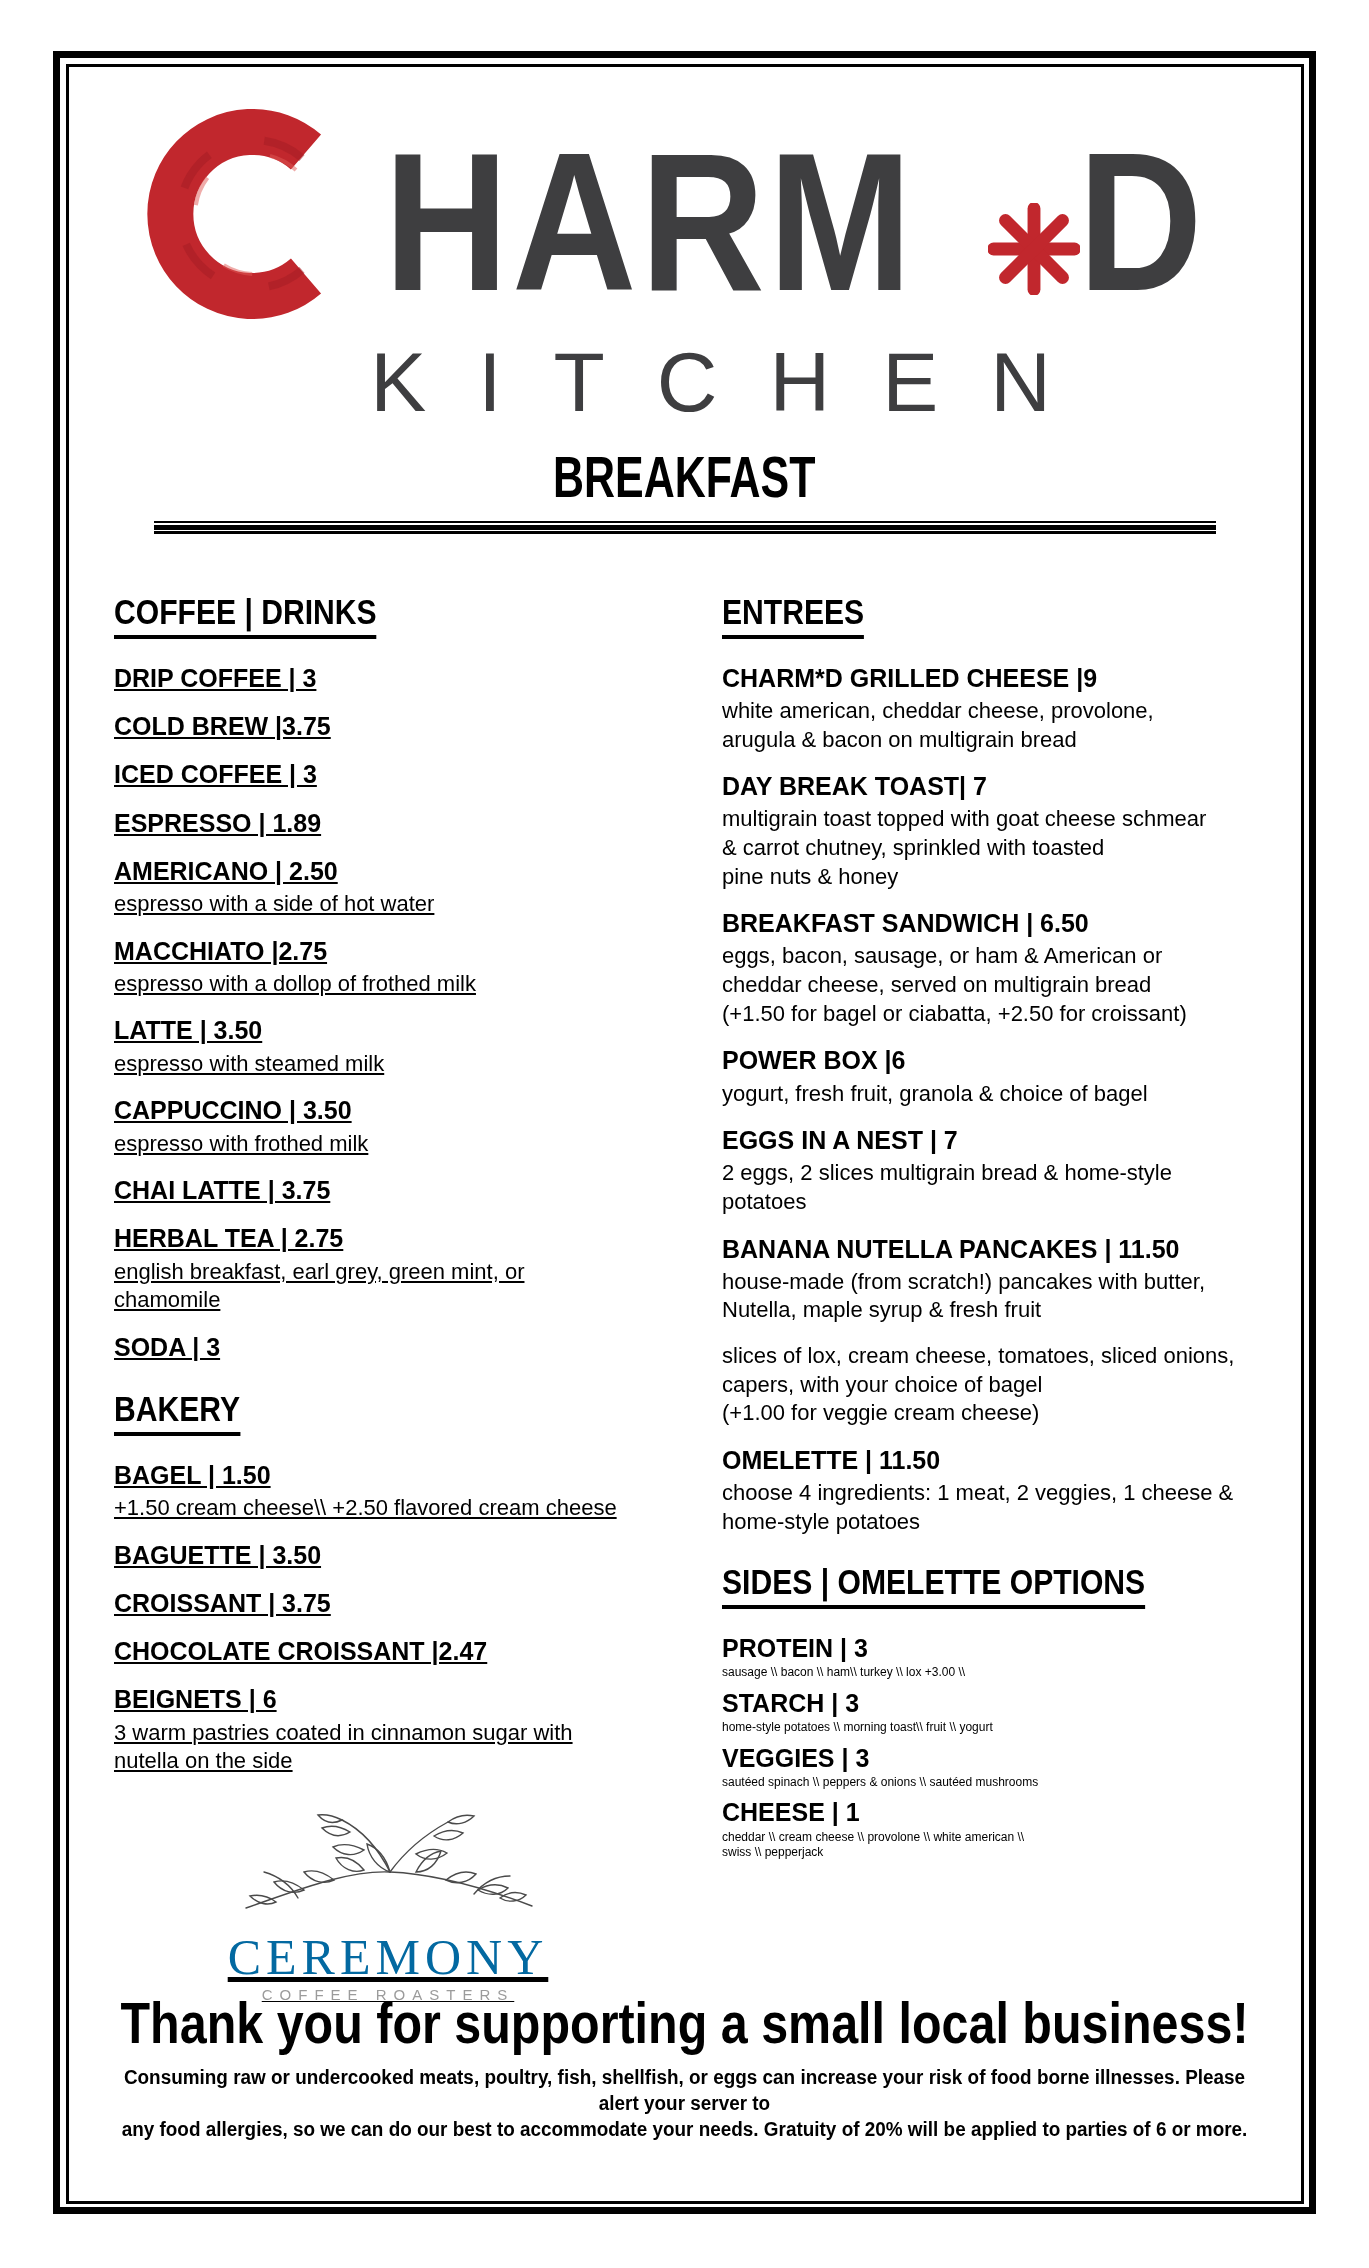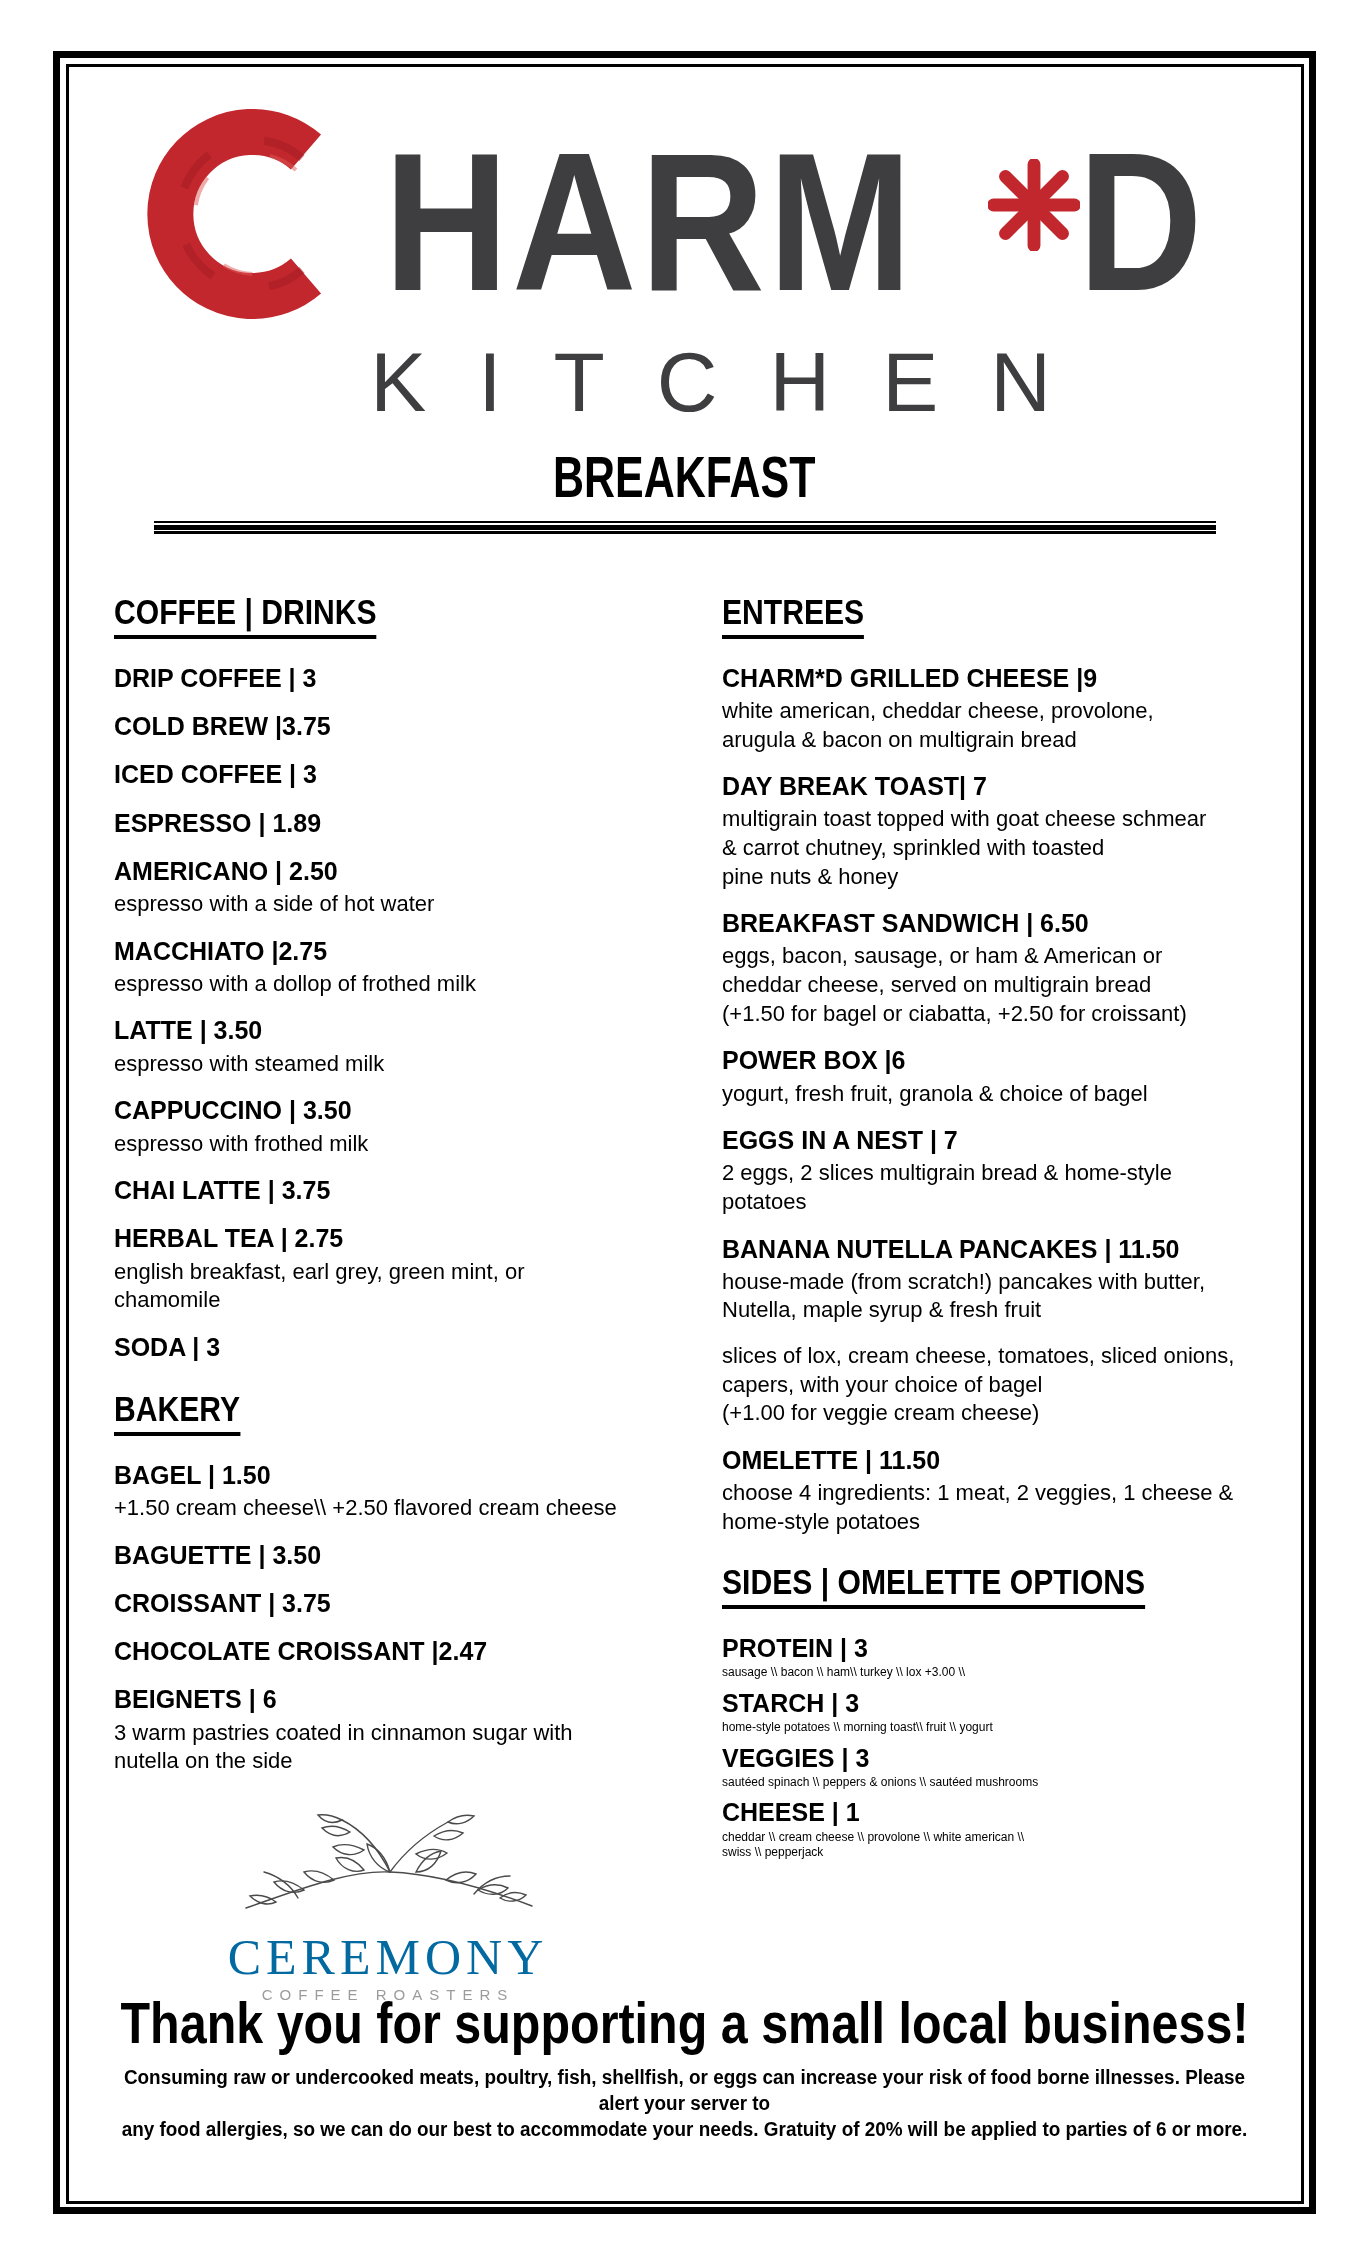--- a/index.html
+++ b/index.html
@@ -12,21 +12,21 @@
     overflow:hidden;
   }
   
   .frame-outer{position:absolute;left:53px;top:51px;right:53px;bottom:54px;border:7px solid #000;pointer-events:none;}
   .frame-inner{position:absolute;left:66px;top:64px;right:65px;bottom:64px;border:3px solid #000;pointer-events:none;}
 
   
   .header{padding-top:92px;}
   .logo-row{display:flex;justify-content:center;align-items:flex-start;}
   .c-icon{width:212px;height:240px;margin-right:26px;}
-  .brand-word{display:flex;align-items:center;margin-top:58px;}
+  .brand-word{display:flex;align-items:flex-end;margin-top:58px;}
   .brand-letters{
     font-size:196px;line-height:0.74;font-weight:bold;color:#3e3e40;
     letter-spacing:4px;transform:scaleX(0.88);transform-origin:left top;
   }
   .brand-letters.d{transform-origin:left top;}
   .asterisk-icon{width:92px;height:92px;margin:-36px -2px 0 0;}
   .kitchen{
     text-align:center;position:relative;left:52px;margin-top:8px;
     font-size:84px;line-height:1;font-weight:normal;color:#3e3e40;letter-spacing:52px;
   }
@@ -35,21 +35,21 @@
     display:inline-block;font-size:58px;line-height:1;font-weight:bold;color:#000;
     transform:scaleX(0.74);transform-origin:center;
   }
   .separator{
     width:1062px;height:13px;margin:15px auto 0;
     background:linear-gradient(#000 0 2px,#fff 2px 4px,#000 4px 9px,#fff 9px 10px,#000 10px 13px);
   }
 
   
   .columns{display:flex;margin-top:60px;padding:0 112px 0 114px;gap:60px;}
-  .col-left{width:548px;flex:0 0 548px;}
+  .col-left{width:548px;flex:0 0 548px;text-decoration:underline;}
   .col-right{flex:1;}
   .section{margin:0;}
   .section + .section{margin-top:28px;}
   .section-title{
     display:inline-block;font-size:35px;line-height:1.05;font-weight:bold;color:#000;
     border-bottom:4px solid #000;padding-bottom:4px;
     transform:scaleX(0.86);transform-origin:left center;
     margin-bottom:24px;white-space:nowrap;
   }
   .item{margin-bottom:17px;}

